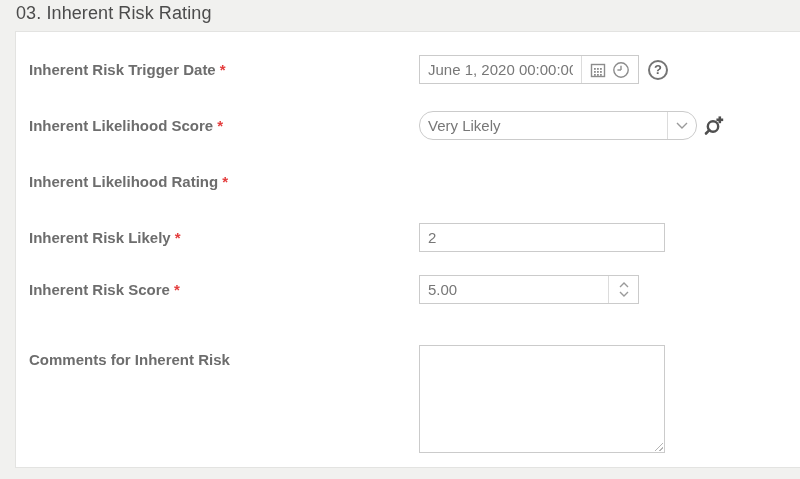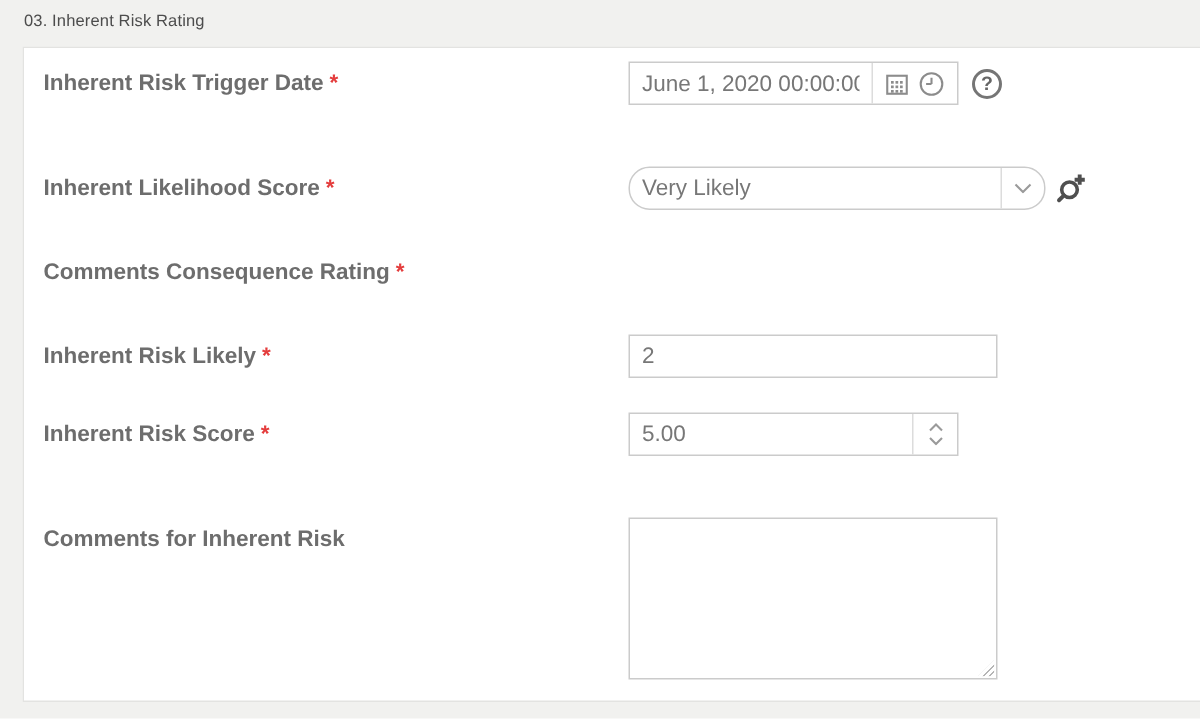--- a/index.html
+++ b/index.html
@@ -7,21 +7,21 @@
   body {
     background: #f1f1ef;
     font-family: "Liberation Sans", sans-serif;
     position: relative;
   }
   .page-header {
     position: absolute; top: 0; left: 0; right: 0; height: 27px;
     display: flex; align-items: center; padding-left: 16px;
   }
   .page-title {
-    font-size: 11px; color: #4c4c4c; font-weight: 400; letter-spacing: 0.1px;
+    font-size: 18px; color: #4c4c4c; font-weight: 400; letter-spacing: 0.1px;
   }
   .panel {
     position: absolute; left: 15px; top: 31px; right: -1px; bottom: 11px;
     background: #ffffff; border: 1px solid #e3e3e1;
   }
   .row {
     position: absolute; left: 0; right: 0; height: 29px;
     display: flex; align-items: center;
   }
   .row.top-align { align-items: flex-start; }
@@ -89,21 +89,21 @@
 </style>
 </head>
 <body>
 
 <div class="page-header">
   <div class="page-title">03. Inherent Risk Rating</div>
 </div>
 
 <div class="panel">
 
-  <div class="row" style="top:9px">
+  <div class="row" style="top:23px">
     <div class="row-label"><span>Inherent Risk Trigger Date</span><span class="req">*</span></div>
     <div class="field-area">
       <div class="composite date-composite">
         <input type="text" value="June 1, 2020 00:00:00" style="">
         <div class="icon-section date-icons">
           <span>
             <svg width="16" height="16" viewBox="0 0 16 16">
               <rect x="1.5" y="2.5" width="13" height="12" fill="none" stroke="#8c8c8c" stroke-width="1.4"></rect>
               <g fill="#8c8c8c">
                 <rect x="4" y="6" width="1.8" height="1.8"></rect>
@@ -151,21 +151,21 @@
             <line x1="5.3" y1="15.2" x2="2" y2="18.5" stroke="#4f4f4f" stroke-width="2.6" stroke-linecap="round"></line>
             <line x1="12.4" y1="4.8" x2="19.2" y2="4.8" stroke="#4f4f4f" stroke-width="2.6"></line>
             <line x1="15.8" y1="1.4" x2="15.8" y2="8.2" stroke="#4f4f4f" stroke-width="2.6"></line>
           </svg>
         </span>
       </div>
     </div>
   </div>
 
   <div class="row" style="top:135px">
-    <div class="row-label"><span>Comments Consequence Rating</span><span class="req">*</span></div>
+    <div class="row-label"><span>Inherent Likelihood Rating</span><span class="req">*</span></div>
   </div>
 
   <div class="row" style="top:191px">
     <div class="row-label"><span>Inherent Risk Likely</span><span class="req">*</span></div>
     <div class="field-area">
       <input type="text" class="plain-input" value="2" style="">
     </div>
   </div>
 
   <div class="row" style="top:243px">

